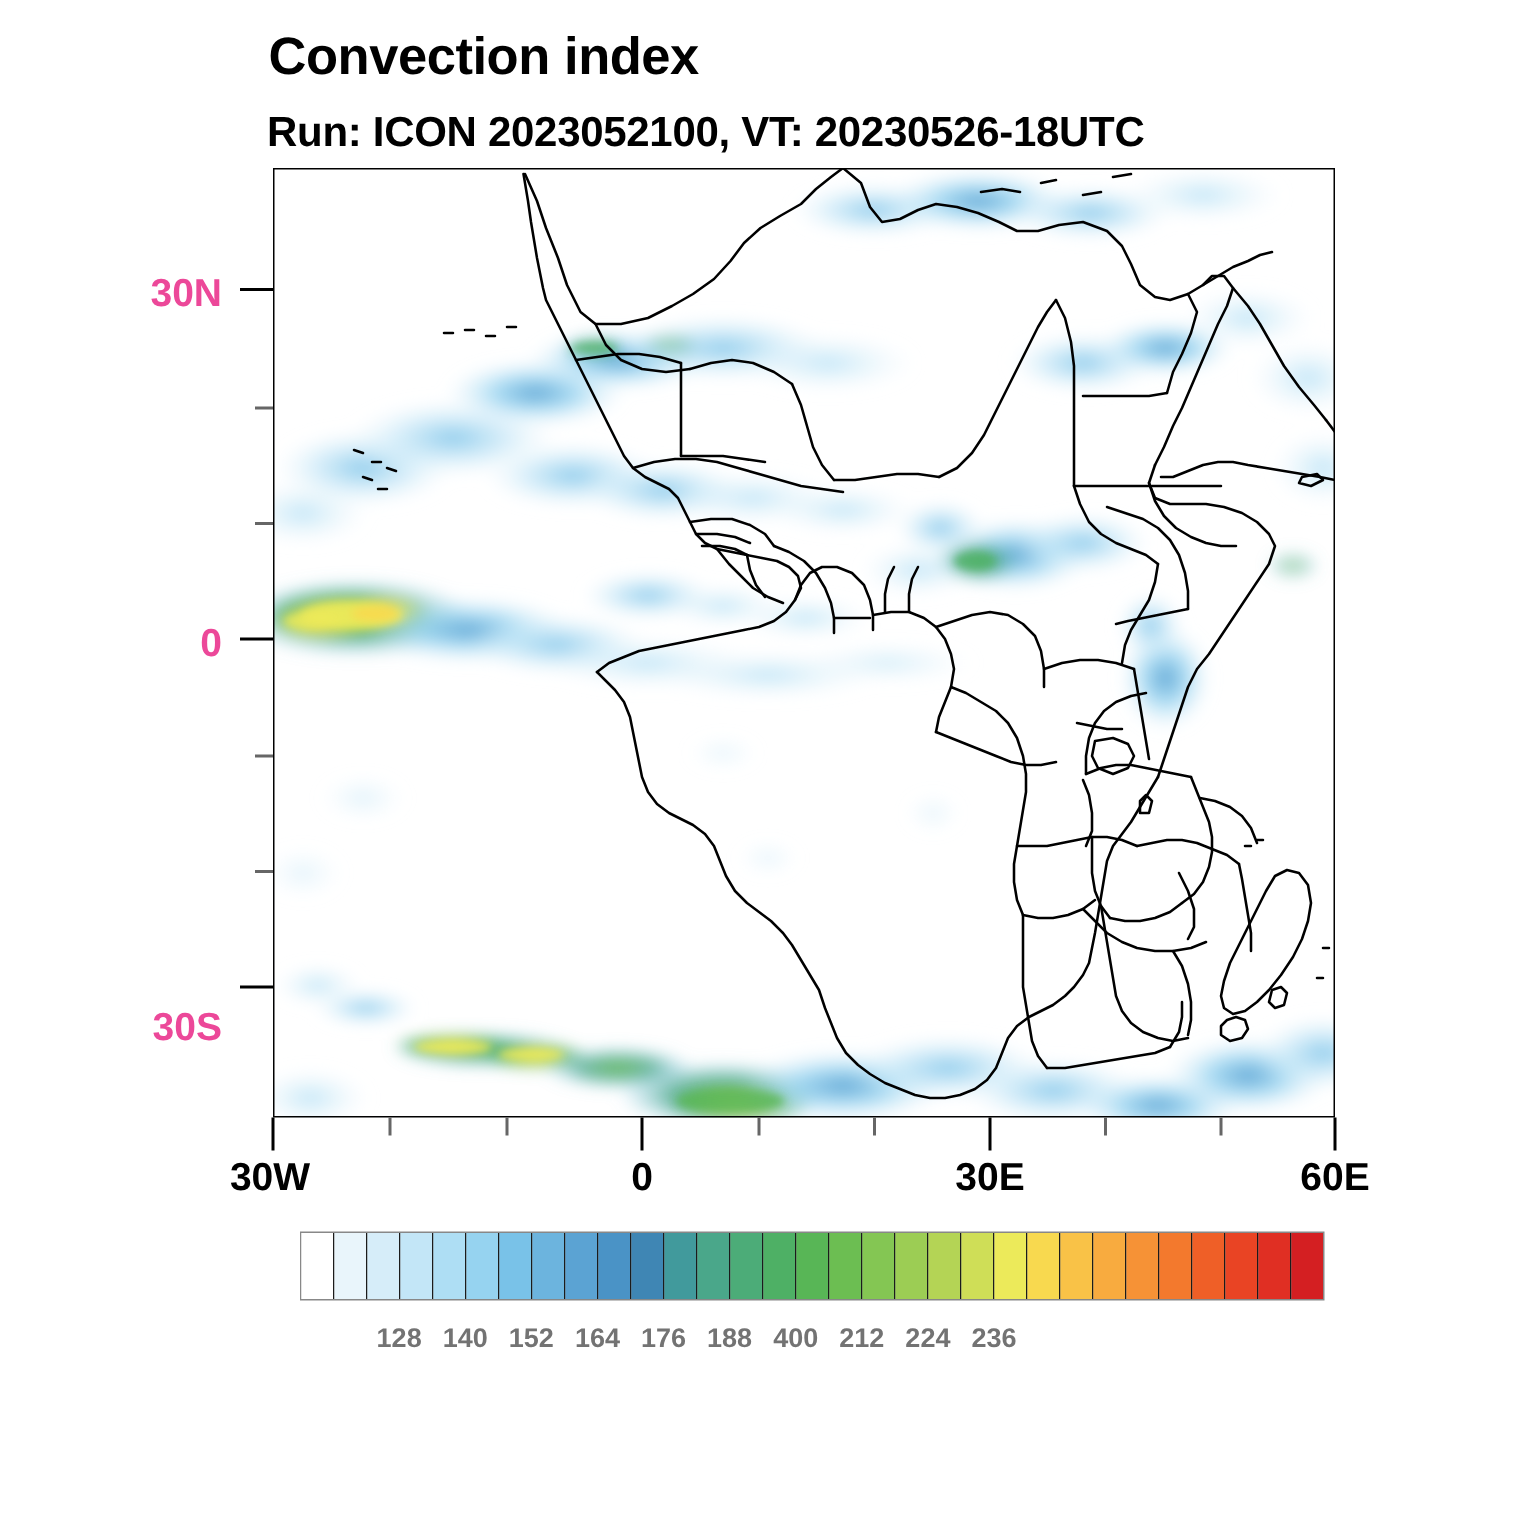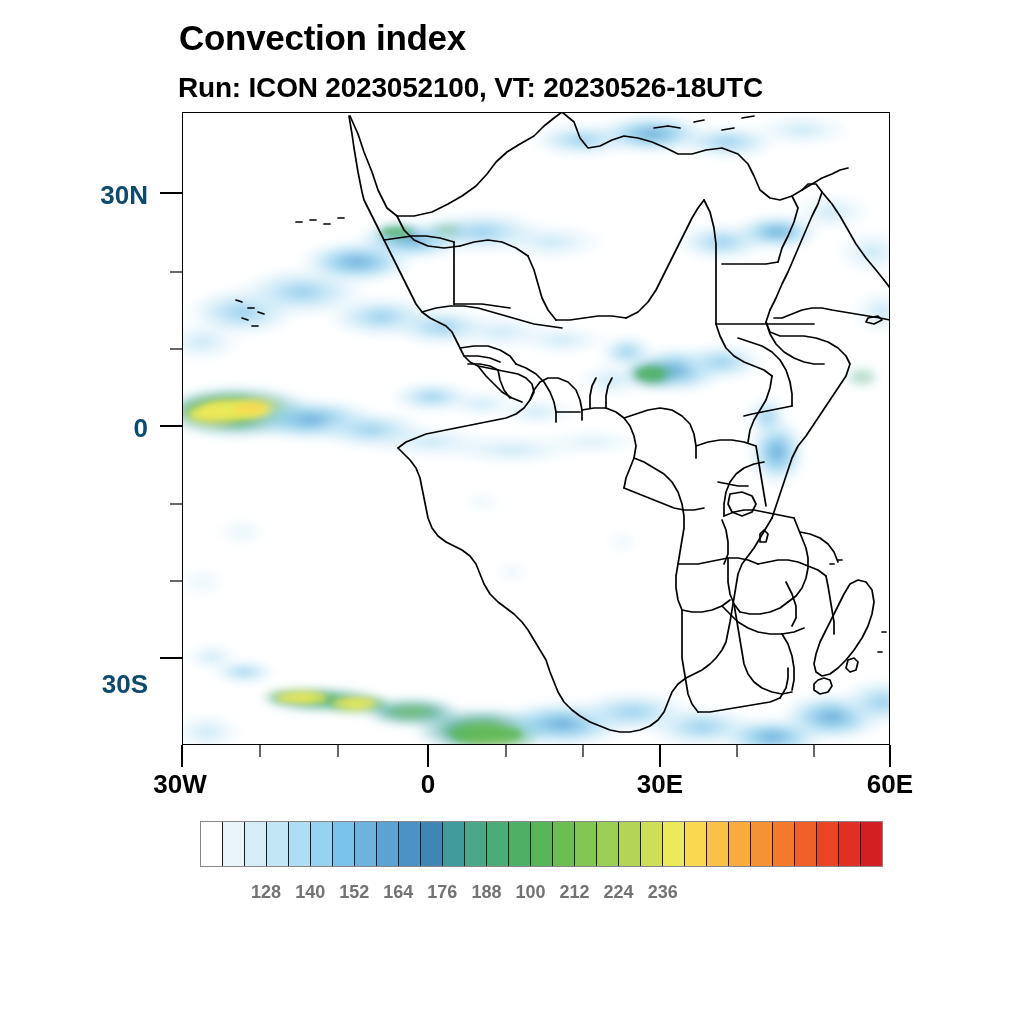--- a/index.html
+++ b/index.html
@@ -11,21 +11,21 @@
   #title{left:160px;top:18px;font-size:35px;letter-spacing:-0.3px;margin-left:19px;}
   #subtitle{left:178px;top:72px;font-size:28px;letter-spacing:-0.2px;}
 
   #plot{position:absolute;left:182px;top:112px;width:708px;height:633px;
         background:#fff;box-sizing:border-box;}
   #plotframe{position:absolute;left:0;top:0;width:100%;height:100%;
         border:1.6px solid #000;box-sizing:border-box;pointer-events:none;}
   #mapsvg{position:absolute;left:0;top:0;width:708px;height:633px;display:block;}
 
   .ylab{position:absolute;font-size:26px;font-weight:bold;text-align:right;
-        width:110px;color:#0c4a6e;}
+        width:110px;color:#ec4899;}
   .xlab{position:absolute;font-size:26px;font-weight:bold;text-align:center;
         width:120px;color:#000;}
 
   .tick{position:absolute;background:#000;}
 
   #cbar{position:absolute;left:200px;top:821px;width:683px;height:46px;
         display:flex;box-sizing:border-box;border:1px solid #888;}
   #cbar .cell{flex:1 1 0;height:100%;border-right:1px solid #1b1b1b;box-sizing:border-box;}
   #cbar .cell:last-child{border-right:none;}
   .cblab{position:absolute;font-size:18px;font-weight:bold;text-align:center;
@@ -405,19 +405,19 @@
       <div class="cell" style="background: rgb(224, 47, 35);"></div>
       <div class="cell" style="background: rgb(212, 31, 34);"></div>
     </div>
   <div id="cblabels">
       <div class="cblab" style="left: 221.097px;">128</div>
       <div class="cblab" style="left: 265.161px;">140</div>
       <div class="cblab" style="left: 309.226px;">152</div>
       <div class="cblab" style="left: 353.29px;">164</div>
       <div class="cblab" style="left: 397.355px;">176</div>
       <div class="cblab" style="left: 441.419px;">188</div>
-      <div class="cblab" style="left: 485.484px;">100</div>
+      <div class="cblab" style="left: 485.484px;">400</div>
       <div class="cblab" style="left: 529.548px; text-align: center;">212</div>
       <div class="cblab" style="left: 573.613px;">224</div>
       <div class="cblab" style="left: 617.677px;">236</div>
     </div>
 
 </div>
 
 </body></html>

